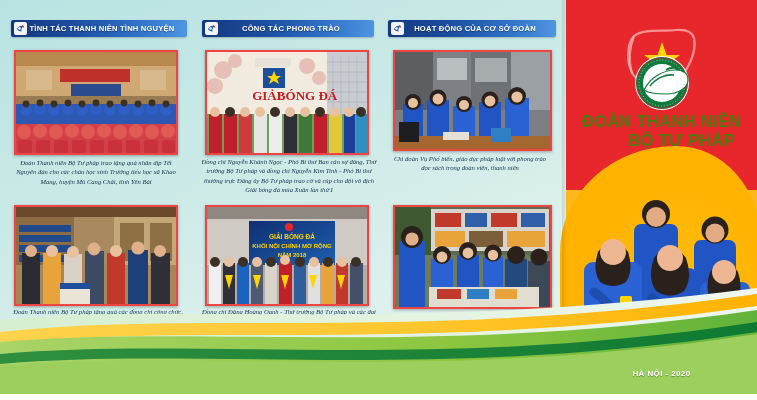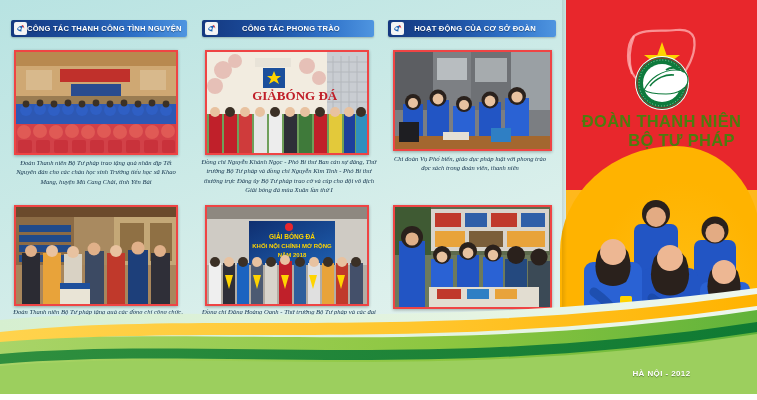--- a/index.html
+++ b/index.html
@@ -135,21 +135,21 @@
 
   <div class="sec-head" style="left:11px;top:20px;width:176px;">
     <span class="badge">
       <svg width="11" height="11" viewBox="0 0 22 22">
         <circle cx="11" cy="11" r="10" fill="#f5f5f5"></circle>
         <path d="M4 12 C6 6,14 4,18 6 C14 8,12 12,13 17 C9 17,5 15,4 12 Z" fill="#1b63b5"></path>
         <path d="M14 4 C17 5,19 8,18.4 11 C16.5 8,15 6.5,13.5 5.8 Z" fill="#e8272c"></path>
         <circle cx="9" cy="11" r="2.6" fill="#f5f5f5"></circle>
       </svg>
     </span>
-    <span class="t">CÔNG TÁC THANH CÔNG TÌNH NGUYỆN</span>
+    <span class="t">TÌNH TÁC THANH NIÊN TÌNH NGUYỆN</span>
   </div>
 
   <div class="photo" style="left:14px;top:50px;width:160px;height:101px;">
     <div class="ph-inner">
       <svg width="100%" height="100%" viewBox="0 0 160 101" preserveAspectRatio="none">
         <rect width="160" height="101" fill="#c9a678"></rect>
         <rect x="0" y="0" width="160" height="14" fill="#b8894f"></rect>
         <rect x="0" y="14" width="160" height="30" fill="#cfa873"></rect>
         <rect x="10" y="18" width="26" height="20" fill="#d8b98c"></rect>
         <rect x="44" y="17" width="70" height="13" fill="#c0302b"></rect>
@@ -587,15 +587,15 @@
     <path d="M0 52 C200 30, 420 62, 757 14 L757 26 C420 74, 200 42, 0 64 Z" fill="url(#gw1)"></path>
 
     <path d="M0 62 C200 44, 430 78, 757 30 L757 120 L0 120 Z" fill="url(#gw2)"></path>
 
     <path d="M0 74 C200 56, 430 92, 757 42 L757 52 C430 102, 200 66, 0 84 Z" fill="url(#gw3)"></path>
 
     <path d="M0 86 C200 68, 430 104, 757 54 L757 120 L0 120 Z" fill="#9ccf5e"></path>
     <rect x="0" y="114" width="757" height="6" fill="#ffffff"></rect>
   </svg>
 
-  <div class="hanoi">HÀ NỘI - 2012</div>
+  <div class="hanoi">HÀ NỘI - 2020</div>
 
 </div>
 
 </body></html>

